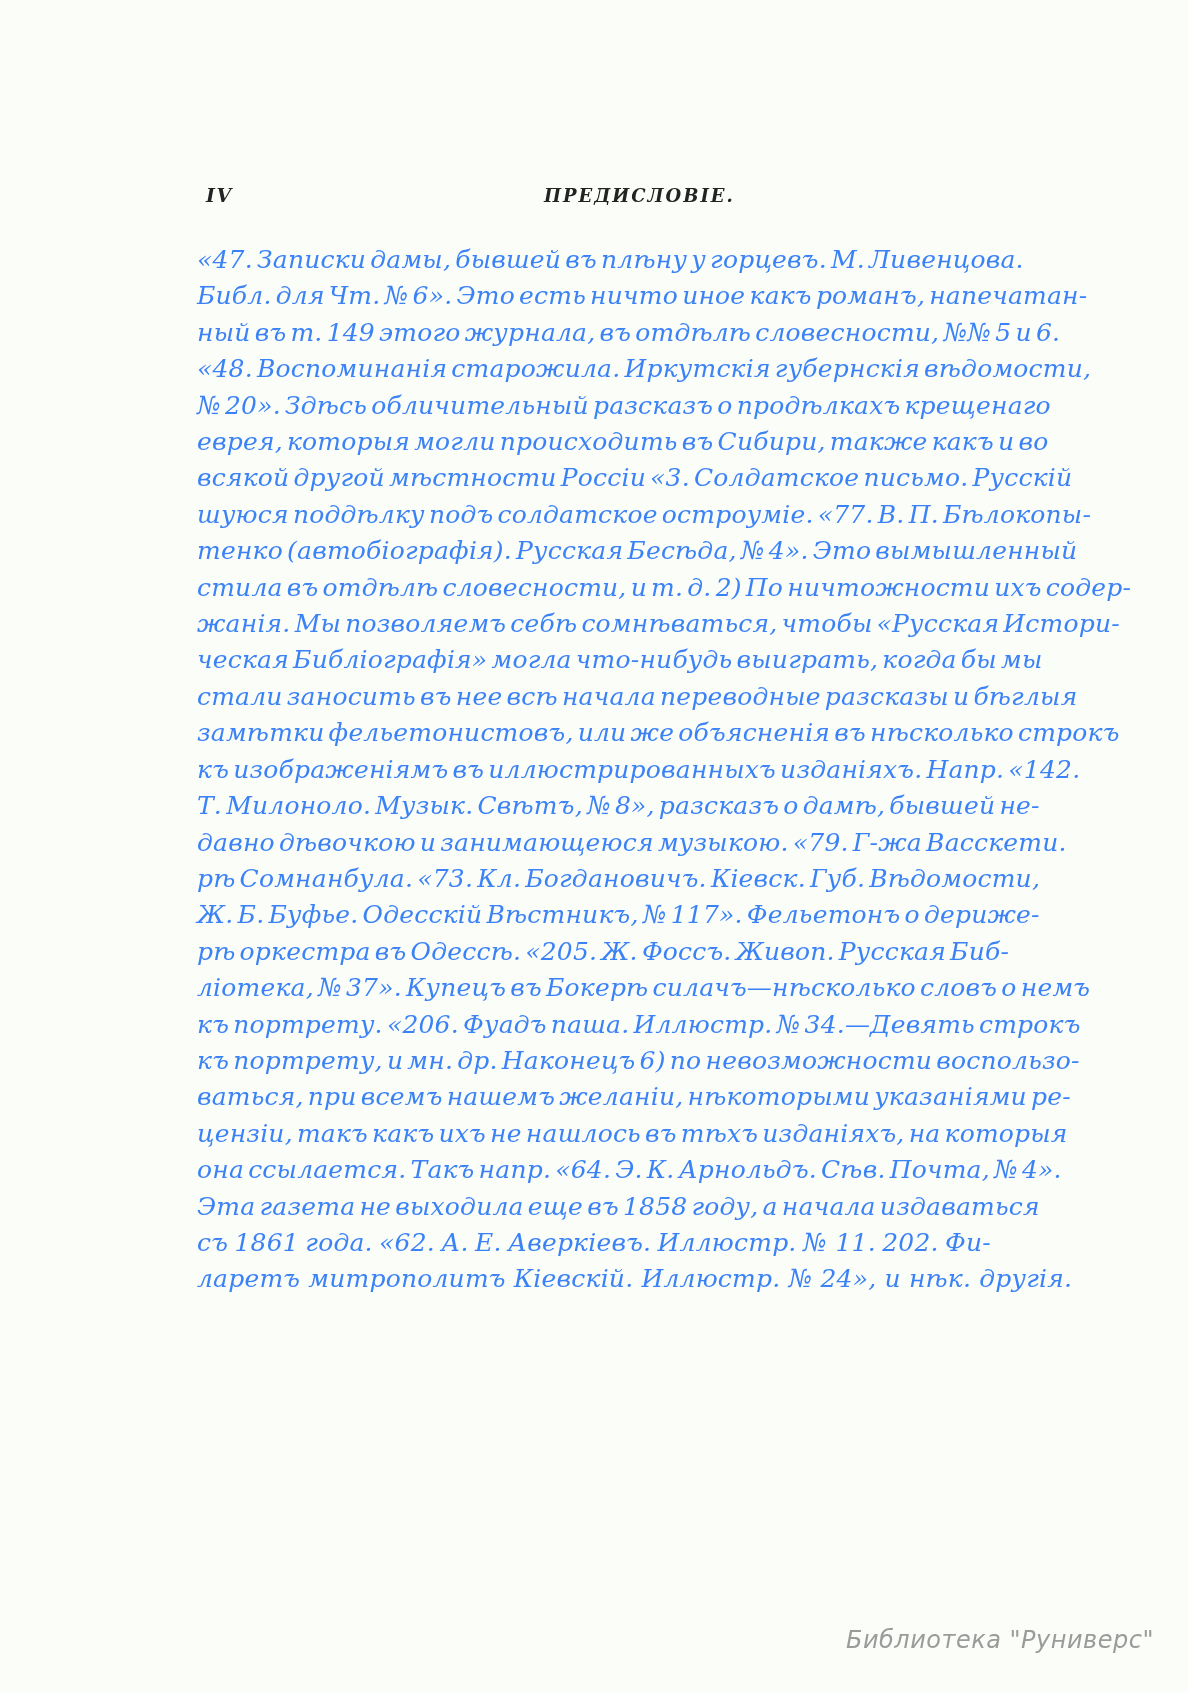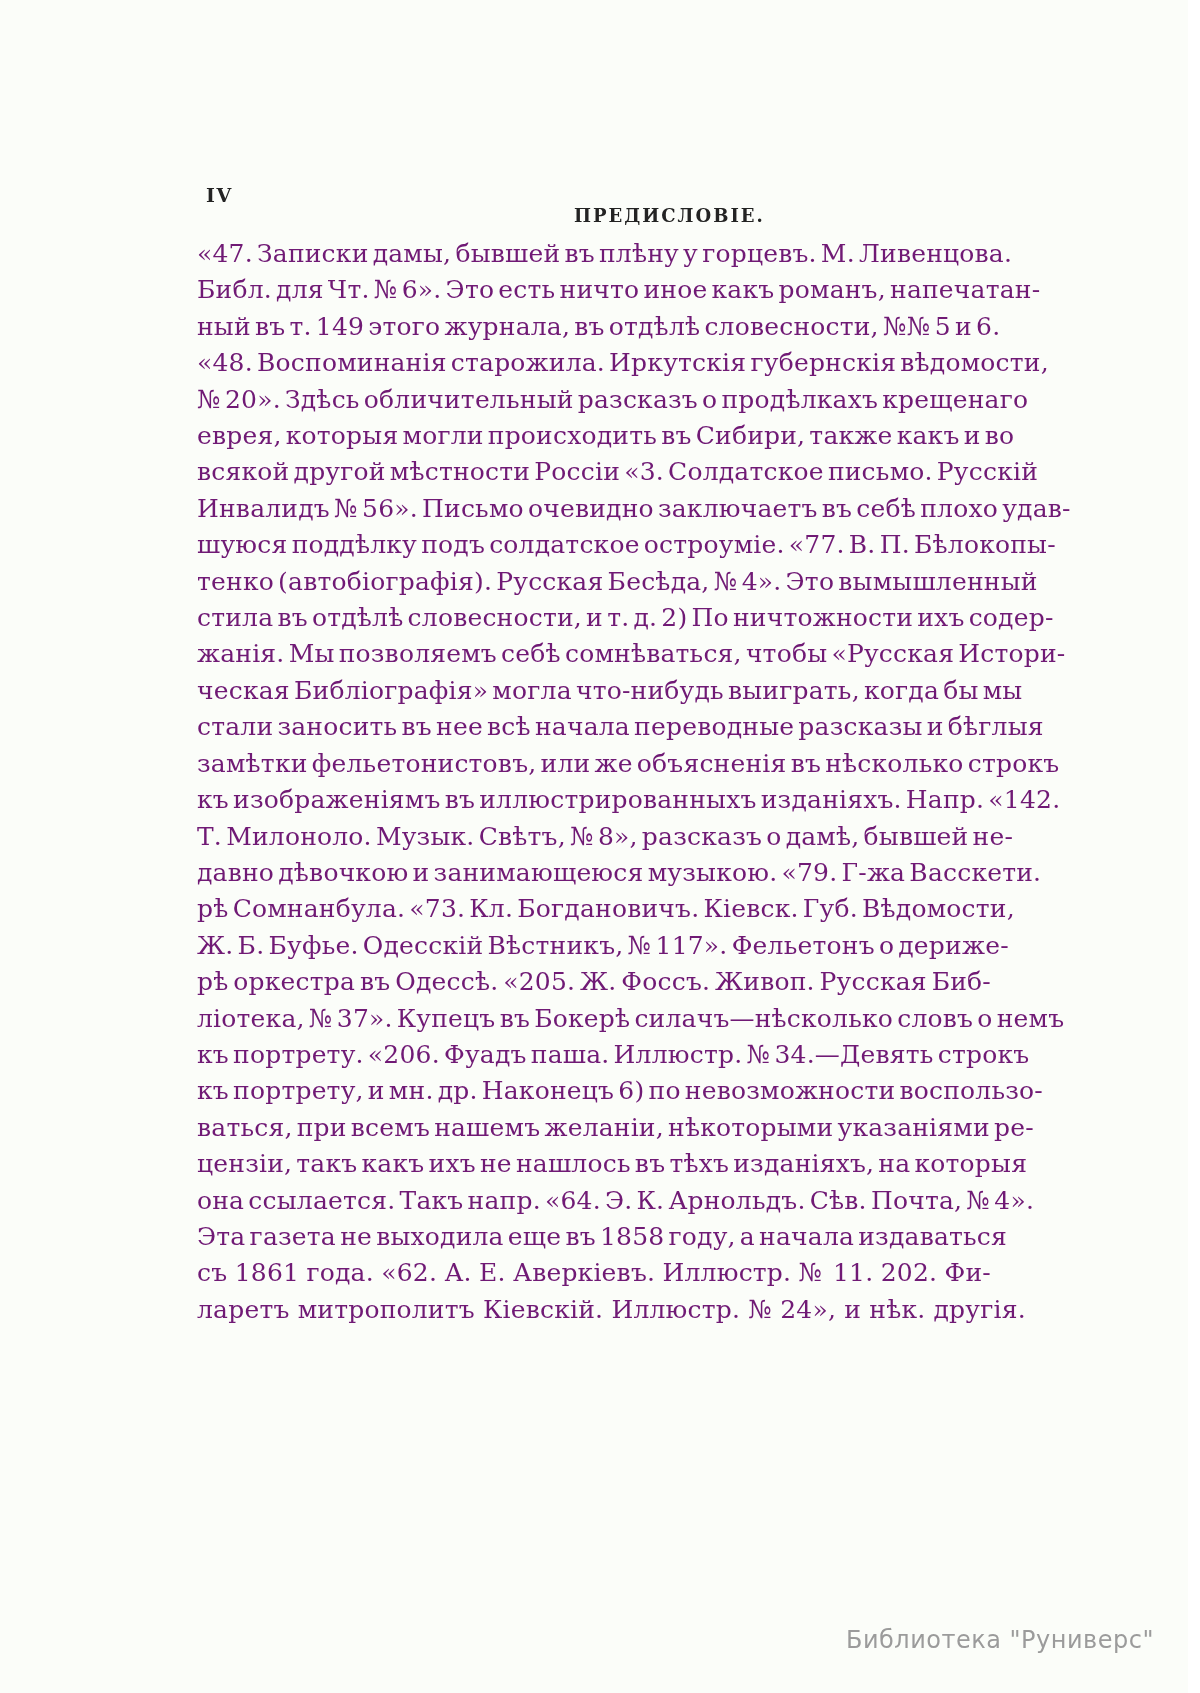--- a/index.html
+++ b/index.html
@@ -7,47 +7,47 @@
     padding: 0;
   }
   .page {
     position: relative;
     width: 1188px;
     height: 1693px;
     background: #fbfdf9;
     color: #1e1e1e;
     font-family: "DejaVu Serif", "Liberation Serif", serif;
     overflow: hidden;
+    font-style: italic;
   }
   .page-number {
     position: absolute;
     top: 184px;
     left: 206px;
     font-size: 19px;
     font-weight: bold;
     letter-spacing: 1.5px;
     color: #232323;
   }
   .running-title {
     position: absolute;
     top: 185px;
-    left: 574px;
+    left: 544px;
     font-size: 18px;
     font-weight: bold;
     letter-spacing: 2px;
     color: #232323;
-    margin-top: 20px;
   }
   .text-block {
     position: absolute;
-    top: 236px;
+    top: 242px;
     left: 197px;
     width: 794px;
     font-size: 25px;
-    color: #701a75;
+    color: #3b82f6;
   }
   .line {
     height: 36.42px;
     line-height: 36.42px;
     white-space: nowrap;
     text-align: justify;
     text-align-last: justify;
     word-spacing: -4px;
     letter-spacing: 0.2px;
   }
@@ -75,21 +75,20 @@
   <div class="running-title">ПРЕДИСЛОВІЕ.</div>
 
   <div class="text-block">
     <div class="line">«47. Записки дамы, бывшей въ плѣну у горцевъ. М. Ливенцова.</div>
     <div class="line">Библ. для Чт. № 6». Это есть ничто иное какъ романъ, напечатан-</div>
     <div class="line">ный въ т. 149 этого журнала, въ отдѣлѣ словесности, №№ 5 и 6.</div>
     <div class="line">«48. Воспоминанія старожила. Иркутскія губернскія вѣдомости,</div>
     <div class="line">№ 20». Здѣсь обличительный разсказъ о продѣлкахъ крещенаго</div>
     <div class="line">еврея, которыя могли происходить въ Сибири, также какъ и во</div>
     <div class="line">всякой другой мѣстности Россіи «3. Солдатское письмо. Русскій</div>
-    <div class="line">Инвалидъ № 56». Письмо очевидно заключаетъ въ себѣ плохо удав-</div>
     <div class="line">шуюся поддѣлку подъ солдатское остроуміе. «77. В. П. Бѣлокопы-</div>
     <div class="line">тенко (автобіографія). Русская Бесѣда, № 4». Это вымышленный</div>
     <div class="line">стила въ отдѣлѣ словесности, и т. д. 2) По ничтожности ихъ содер-</div>
     <div class="line">жанія. Мы позволяемъ себѣ сомнѣваться, чтобы «Русская Истори-</div>
     <div class="line">ческая Библіографія» могла что-нибудь выиграть, когда бы мы</div>
     <div class="line">стали заносить въ нее всѣ начала переводные разсказы и бѣглыя</div>
     <div class="line">замѣтки фельетонистовъ, или же объясненія въ нѣсколько строкъ</div>
     <div class="line">къ изображеніямъ въ иллюстрированныхъ изданіяхъ. Напр. «142.</div>
     <div class="line">Т. Милоноло. Музык. Свѣтъ, № 8», разсказъ о дамѣ, бывшей не-</div>
     <div class="line">давно дѣвочкою и занимающеюся музыкою. «79. Г-жа Васскети.</div>

